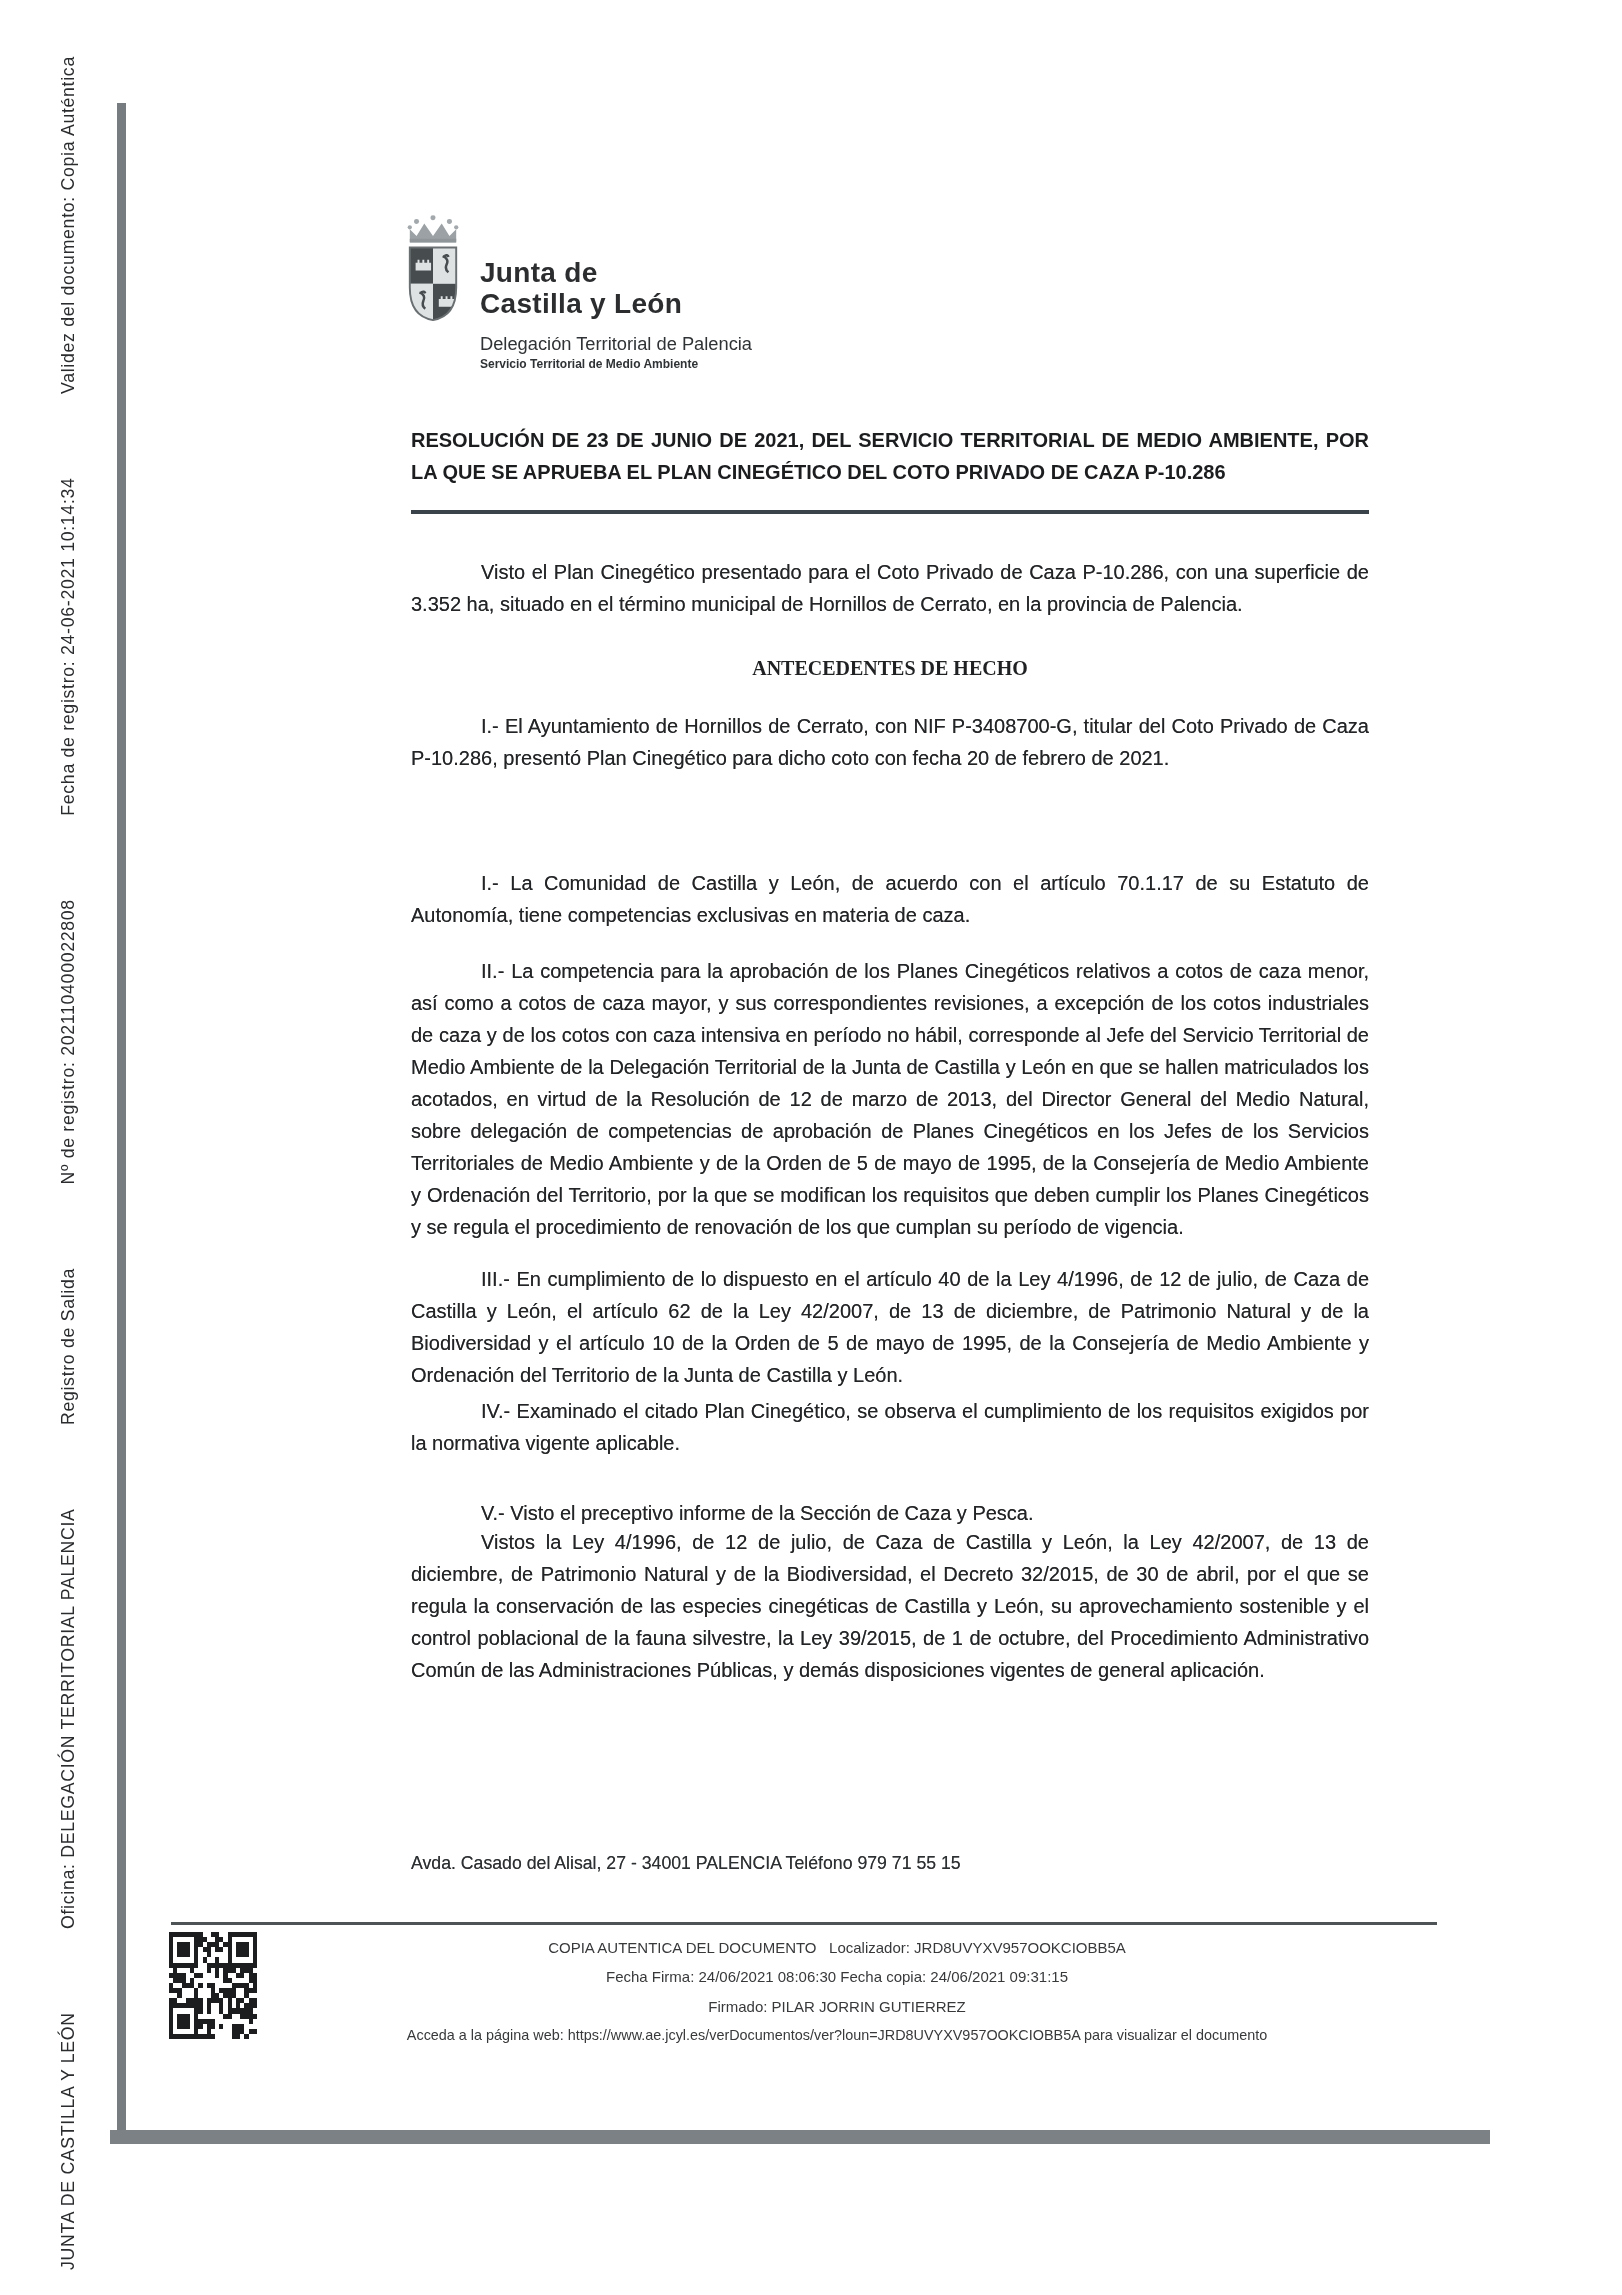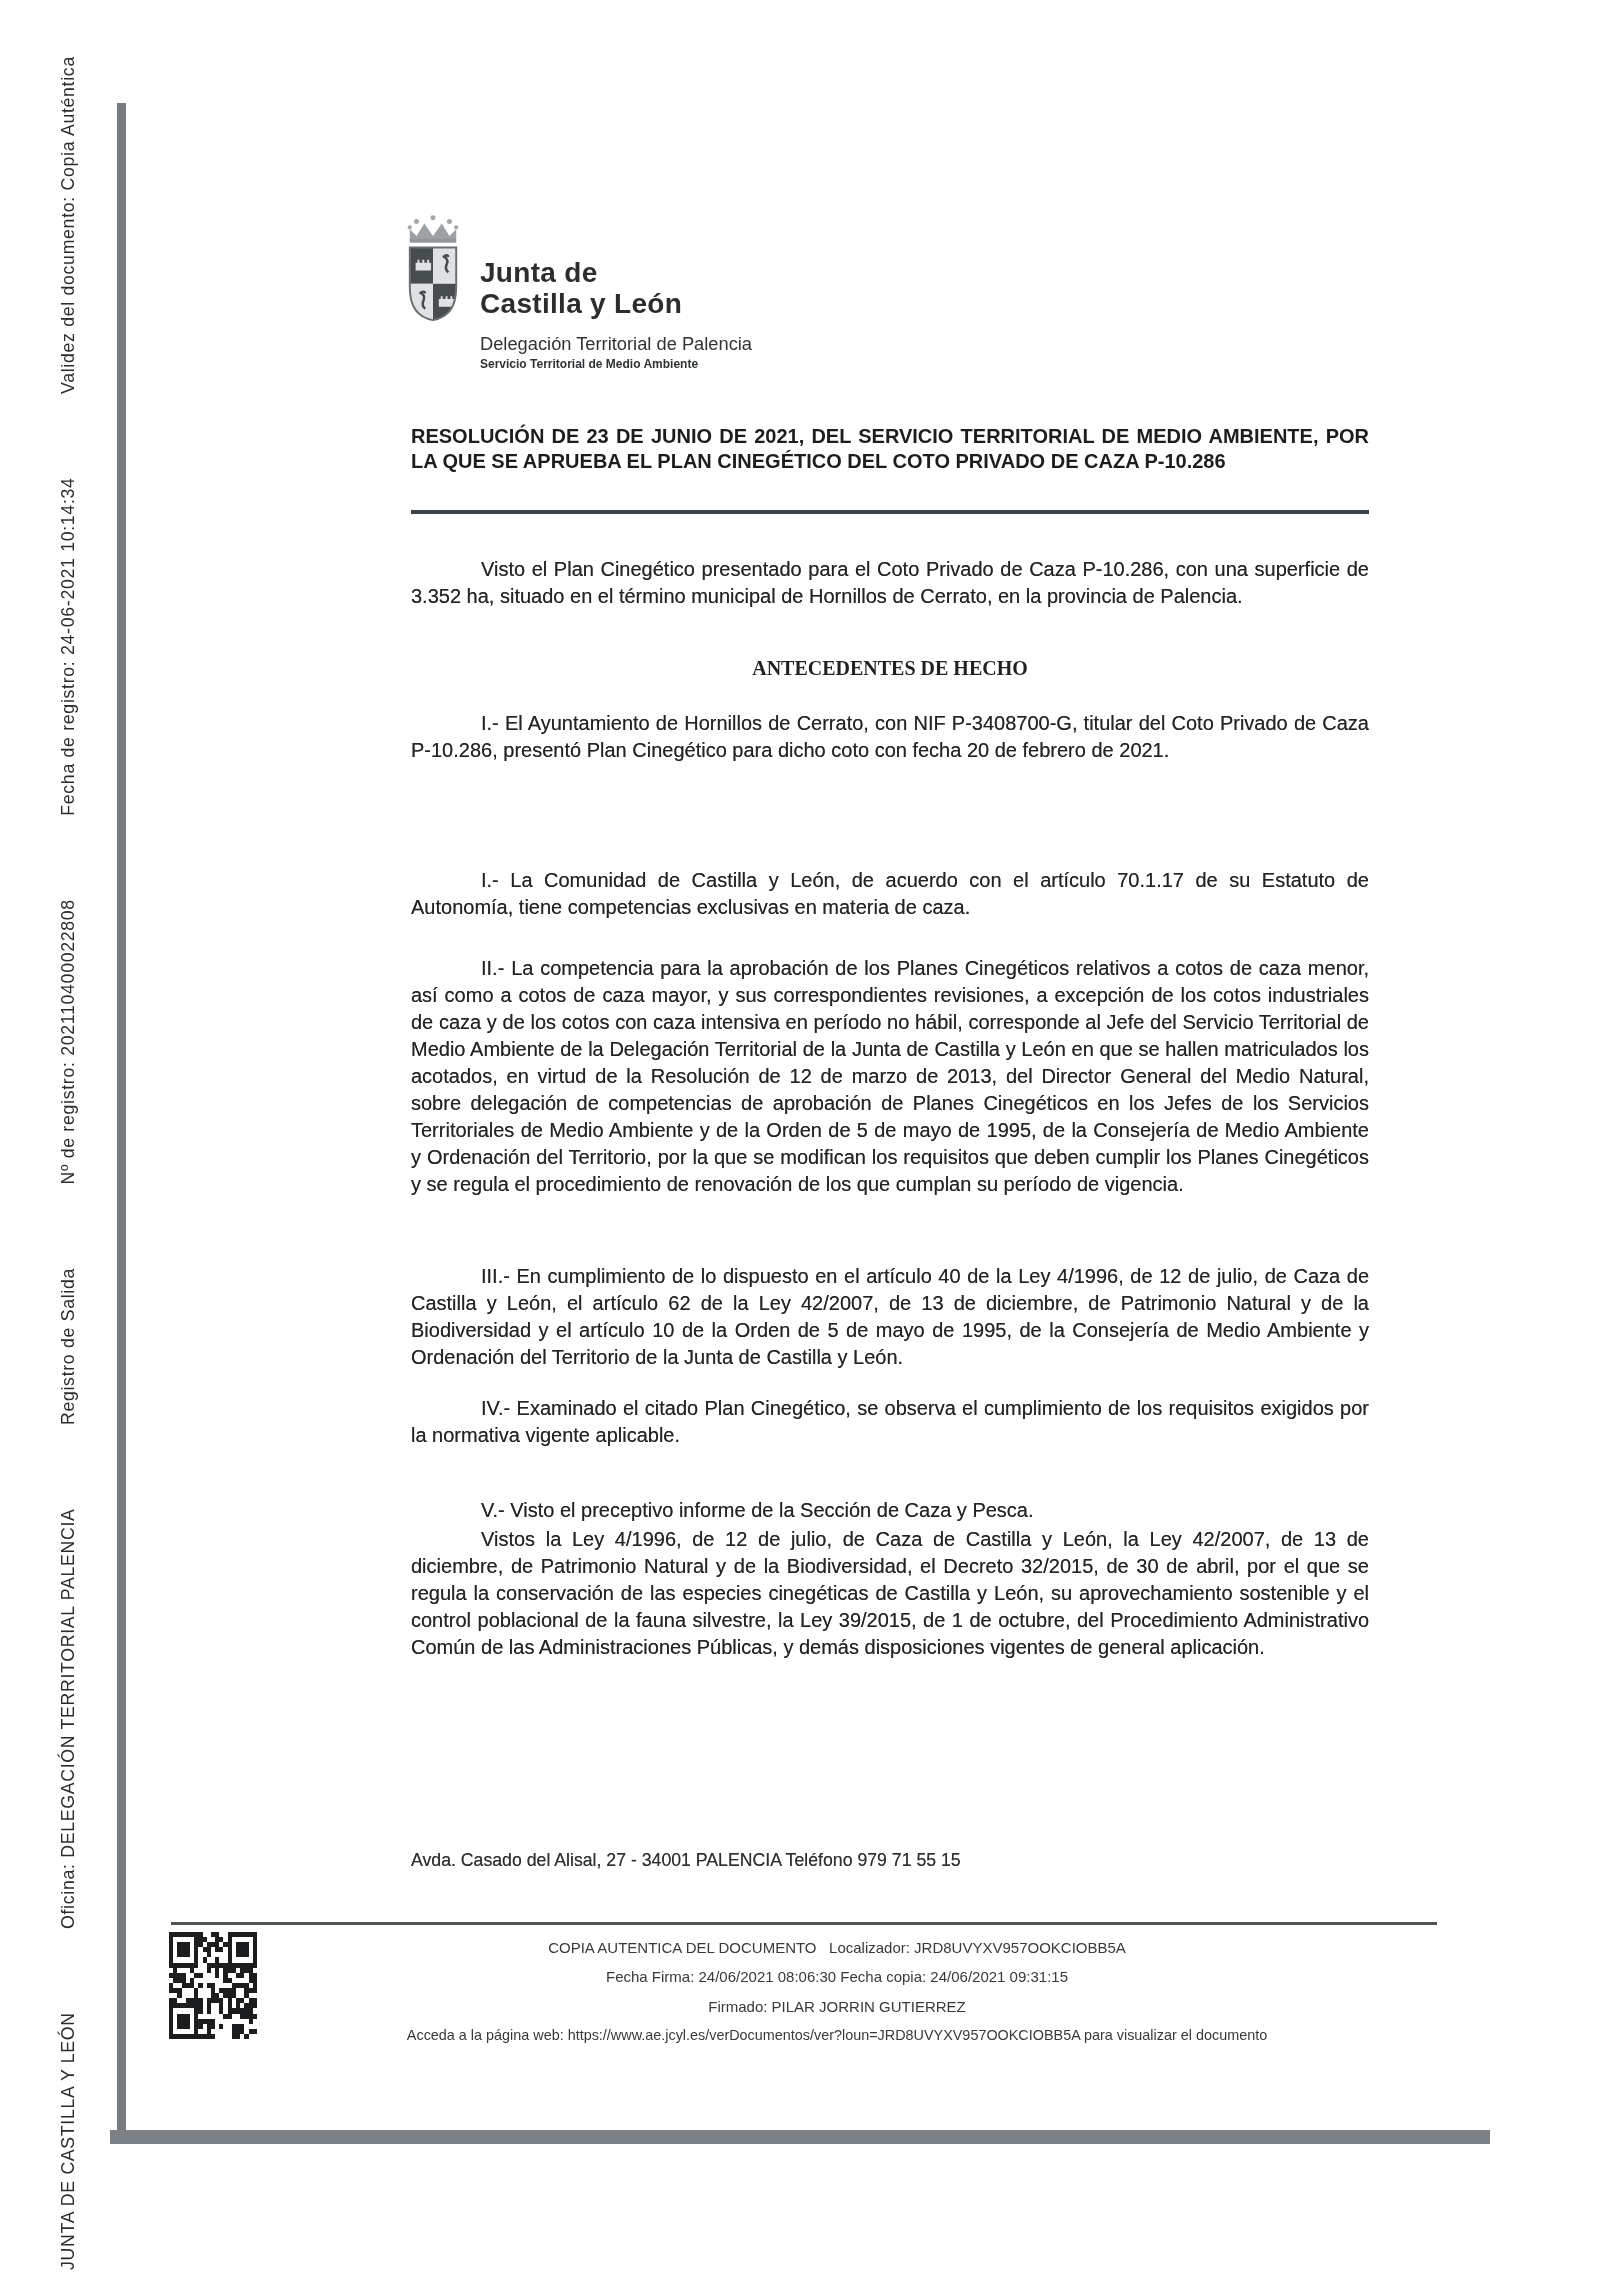--- a/index.html
+++ b/index.html
@@ -23,23 +23,23 @@
   
   .crest{position:absolute;left:404px;top:213px;width:58px;height:110px;}
   .org-line{position:absolute;left:480px;font-weight:bold;font-size:28px;color:#2b2d2f;letter-spacing:0.3px;}
   .org1{top:257px;}
   .org2{top:288px;}
   .delegation{position:absolute;left:480px;top:333px;font-size:18.3px;color:#303335;}
   .service{position:absolute;left:480px;top:357px;font-size:12px;font-weight:bold;color:#303335;}
 
   
   .col{position:absolute;left:411px;width:958px;}
-  .doc-title{top:424px;font-weight:bold;font-size:20px;line-height:25px;text-align:justify;color:#1b1d1f;}
+  .doc-title{top:424px;font-weight:bold;font-size:20px;line-height:32px;text-align:justify;color:#1b1d1f;}
   .title-rule{position:absolute;left:411px;top:510px;width:958px;height:3.9px;background:#3a4349;}
-  .para{font-size:20px;line-height:27px;text-align:justify;text-indent:70px;
+  .para{font-size:20px;line-height:32px;text-align:justify;text-indent:70px;
         text-shadow:0 0 0.4px rgba(30,32,34,.65);}
   .p-intro{top:556px;}
   .heading{font-size:20px;font-weight:bold;text-align:center;color:#1f2123;font-family:Liberation Serif, serif;}
   .h-ant{top:657px;}
   .p-ant{top:710px;}
   .h-fund{top:818px;}
   .p-f1{top:867px;}
   .p-f2{top:955px;}
   .p-f3{top:1263px;}
   .p-f4{top:1395px;}

